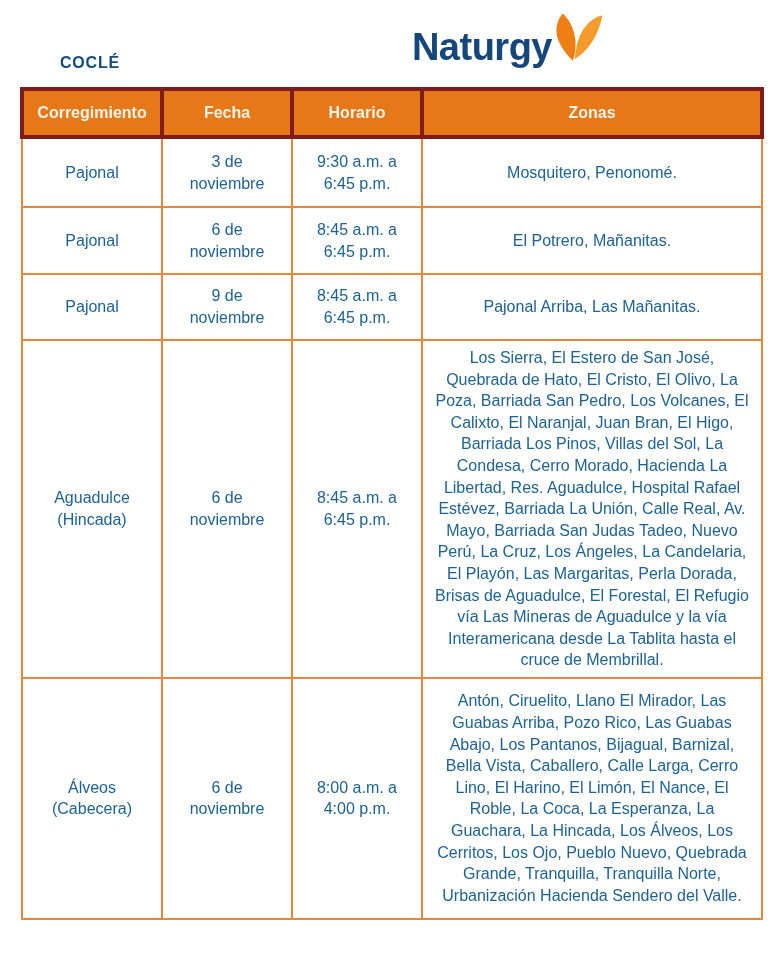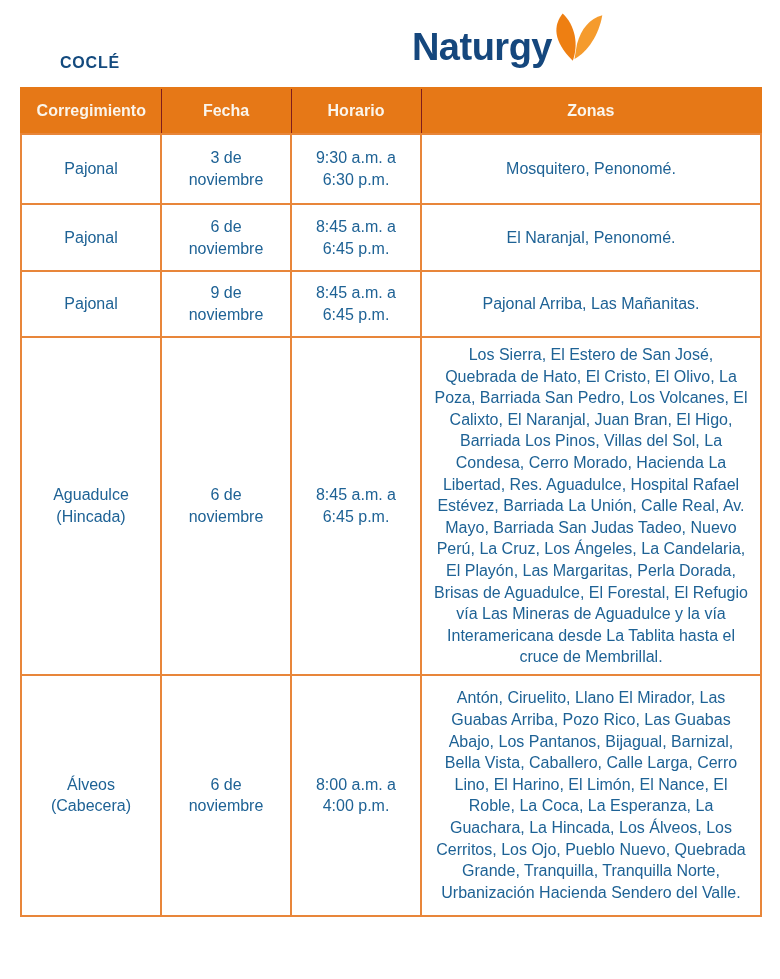--- a/index.html
+++ b/index.html
@@ -34,21 +34,21 @@
   }
   table.schedule col.c1{width:140px;}
   table.schedule col.c2{width:130px;}
   table.schedule col.c3{width:130px;}
   table.schedule col.c4{width:340px;}
 
   table.schedule th{
     background:#e67817;color:#faf5ec;
     font-size:16px;font-weight:bold;
     height:44px;text-align:center;vertical-align:middle;
-    border:1px solid #7f1d1d;padding:0 4px;
+    border:4px solid #7f1d1d;padding:0 4px;
   }
   table.schedule td{
     border:2px solid #e8863a;
     color:#1e6295;font-size:16px;line-height:1.35;
     text-align:center;vertical-align:middle;
     padding:6px 12px;white-space:pre-line;
     background:#ffffff;
   }
   table.schedule{border:2px solid #e67817;}
   tr.r0{height:70px;}
@@ -88,30 +88,30 @@
         <th>Horario</th>
         <th>Zonas</th>
       </tr>
     </thead>
     <tbody>
       <tr class="r0">
         <td>Pajonal</td>
         <td>3 de
 noviembre</td>
         <td>9:30 a.m. a
-6:30 p.m.</td>
+6:45 p.m.</td>
         <td>Mosquitero, Penonomé.</td>
       </tr>
       <tr class="r1">
         <td>Pajonal</td>
         <td>6 de
 noviembre</td>
         <td>8:45 a.m. a
 6:45 p.m.</td>
-        <td>El Naranjal, Penonomé.</td>
+        <td>El Potrero, Mañanitas.</td>
       </tr>
       <tr class="r2">
         <td>Pajonal</td>
         <td>9 de
 noviembre</td>
         <td>8:45 a.m. a
 6:45 p.m.</td>
         <td>Pajonal Arriba, Las Mañanitas.</td>
       </tr>
       <tr class="r3">

